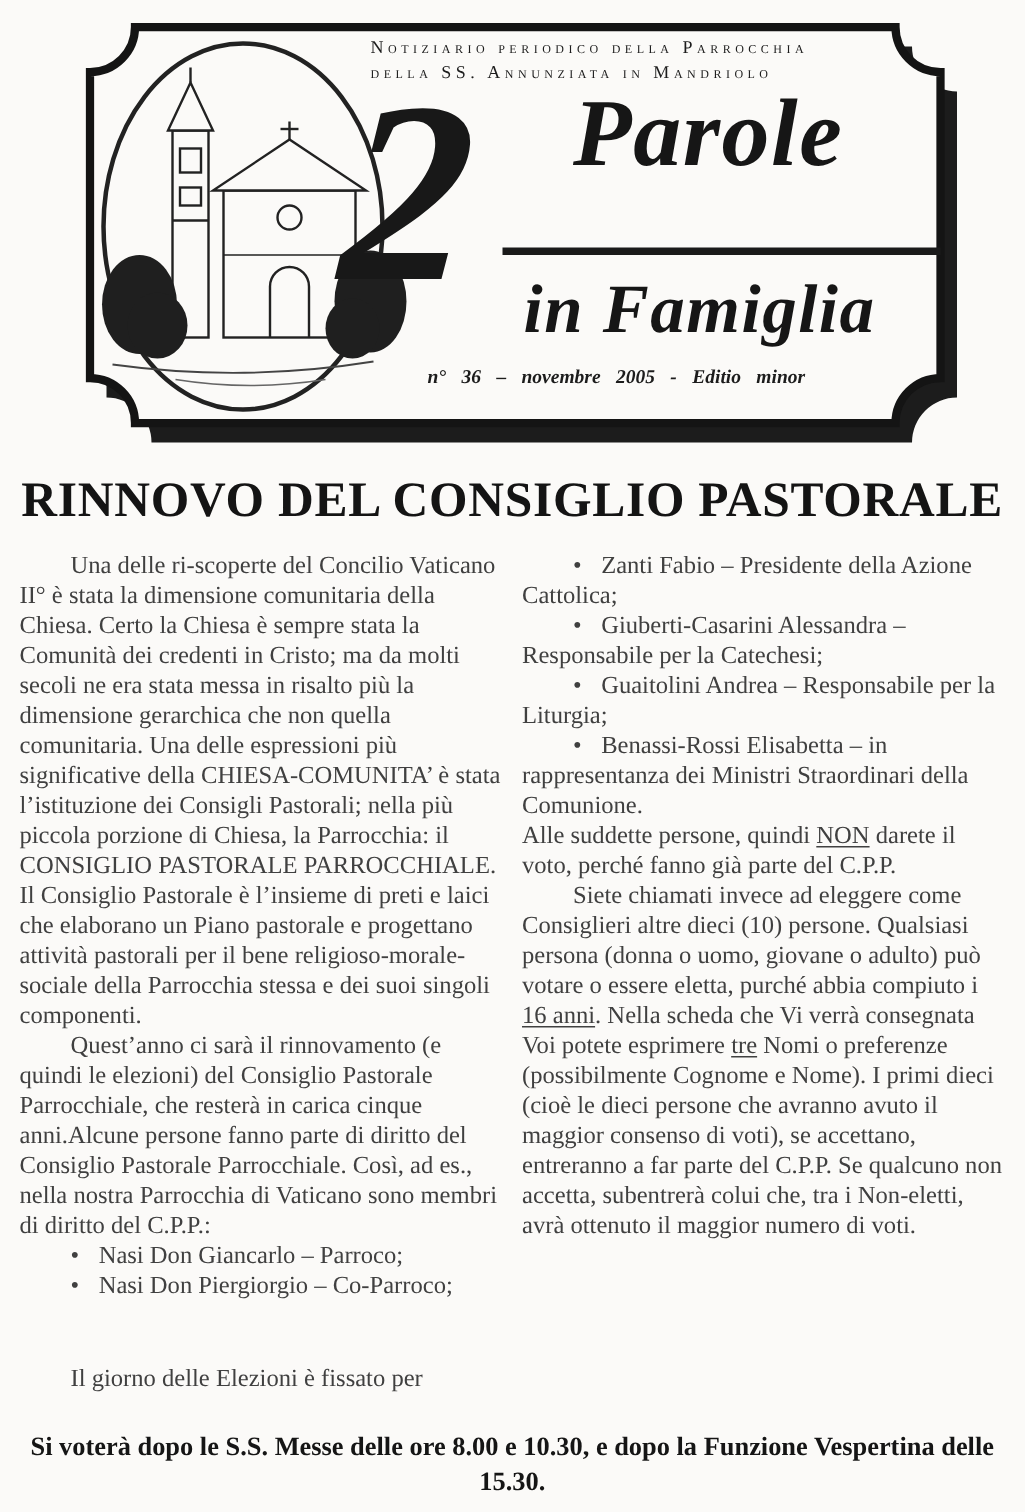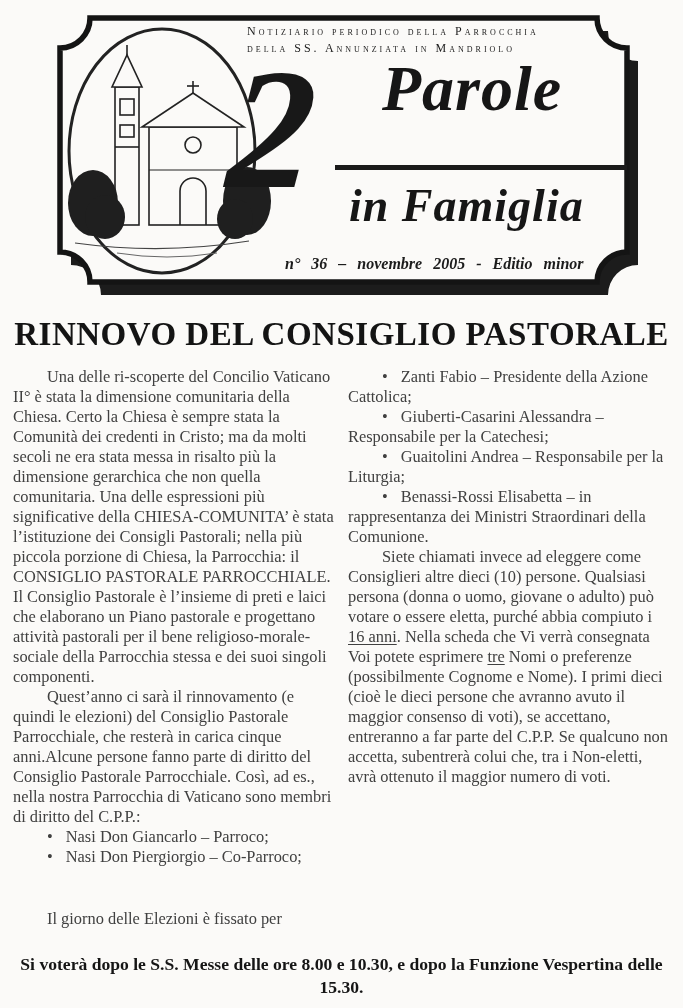--- a/index.html
+++ b/index.html
@@ -38,22 +38,22 @@
     position:absolute;left:278px;top:150px;width:292px;height:5px;
     background:#1a1a1a;
   }
   .logo-sub{
     position:absolute;left:292px;top:168px;
     font-size:46px;line-height:1;
     font-style:italic;font-weight:700;
     letter-spacing:1px;color:#161616;
   }
   .issue-line{
-    position:absolute;left:228px;top:240px;
-    font-size:16px;font-weight:700;font-style:italic;
+    position:absolute;left:228px;top:228px;
+    font-size:13px;font-weight:700;font-style:italic;
     word-spacing:7px;color:#1c1c1c;
   }
   .main{
     position:absolute;left:0;top:308px;width:683px;padding:0 13px;
     box-sizing:border-box;
   }
   .article-title{
     text-align:center;
     font-size:33px;font-weight:700;letter-spacing:0.5px;
     margin:8px 0 14px 0;color:#141414;
@@ -140,20 +140,21 @@
         <p class="para indent"><span>Quest’anno ci sarà il rinnovamento (e quindi le elezioni) del Consiglio Pastorale Parrocchiale, che resterà in carica cinque anni.Alcune persone fanno parte di diritto del Consiglio Pastorale Parrocchiale. Così, ad es., nella nostra Parrocchia di Vaticano sono membri di diritto del C.P.P.:</span></p>
         <p class="para bullet"><span class="bullet-dot">•</span><span>Nasi Don Giancarlo – Parroco;</span></p>
         <p class="para bullet"><span class="bullet-dot">•</span><span>Nasi Don Piergiorgio – Co-Parroco;</span></p>
         <p class="para indent gap"><span>Il giorno delle Elezioni è fissato per</span></p>
       </div>
     <div class="col">
         <p class="para bullet"><span class="bullet-dot">•</span><span>Zanti Fabio – Presidente della Azione Cattolica;</span></p>
         <p class="para bullet"><span class="bullet-dot">•</span><span>Giuberti-Casarini Alessandra – Responsabile per la Catechesi;</span></p>
         <p class="para bullet"><span class="bullet-dot">•</span><span>Guaitolini Andrea – Responsabile per la Liturgia;</span></p>
         <p class="para bullet"><span class="bullet-dot">•</span><span>Benassi-Rossi Elisabetta – in rappresentanza dei Ministri Straordinari della Comunione.</span></p>
+        <p class="para plain"><span>Alle suddette persone, quindi </span><span class="u">NON</span><span> darete il voto, perché fanno già parte del C.P.P.</span></p>
         <p class="para indent"><span>Siete chiamati invece ad eleggere come Consiglieri altre dieci (10) persone. Qualsiasi persona (donna o uomo, giovane o adulto) può votare o essere eletta, purché abbia compiuto i </span><span class="u">16 anni</span><span>. Nella scheda che Vi verrà consegnata Voi potete esprimere </span><span class="u">tre</span><span> Nomi o preferenze (possibilmente Cognome e Nome). I primi dieci (cioè le dieci persone che avranno avuto il maggior consenso di voti), se accettano, entreranno a far parte del C.P.P. Se qualcuno non accetta, subentrerà colui che, tra i Non-eletti, avrà ottenuto il maggior numero di voti.</span></p>
       </div>
   </div>
 
 
   <div class="footer">
     <div>Si voterà dopo le S.S. Messe delle ore 8.00 e 10.30, e dopo la Funzione Vespertina delle 15.30.</div>
 
   </div>
 </div>

